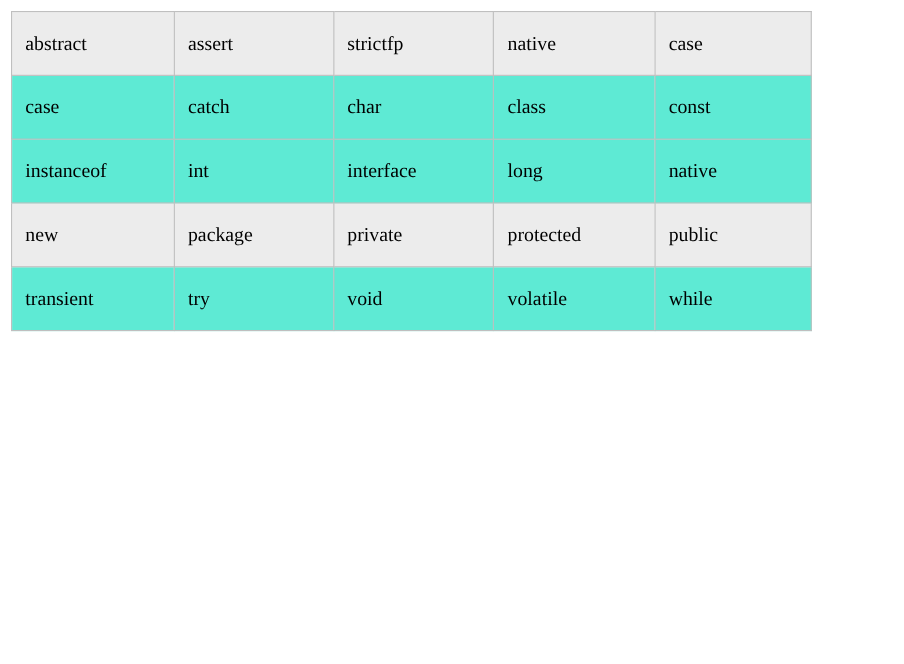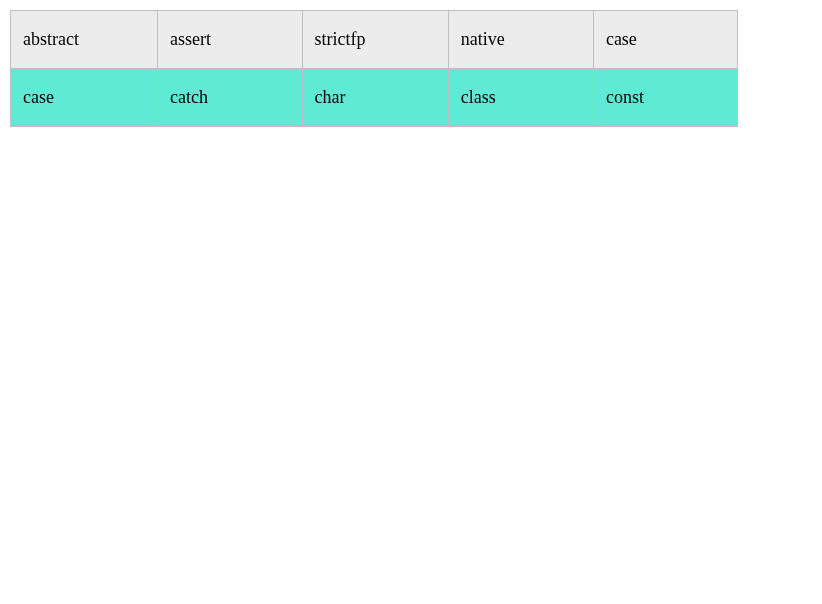--- a/index.html
+++ b/index.html
@@ -45,14 +45,35 @@
       <td>native</td>
       <td>case</td>
     </tr>
     <tr class="plain">
       <td>case</td>
       <td>catch</td>
       <td>char</td>
       <td>class</td>
       <td>const</td>
     </tr>
+    <tr class="plain">
+      <td>instanceof</td>
+      <td>int</td>
+      <td>interface</td>
+      <td>long</td>
+      <td>native</td>
+    </tr>
+    <tr class="shaded">
+      <td>new</td>
+      <td>package</td>
+      <td>private</td>
+      <td>protected</td>
+      <td>public</td>
+    </tr>
+    <tr class="plain">
+      <td>transient</td>
+      <td>try</td>
+      <td>void</td>
+      <td>volatile</td>
+      <td>while</td>
+    </tr>
   </tbody>
 </table>
 
 </body></html>

